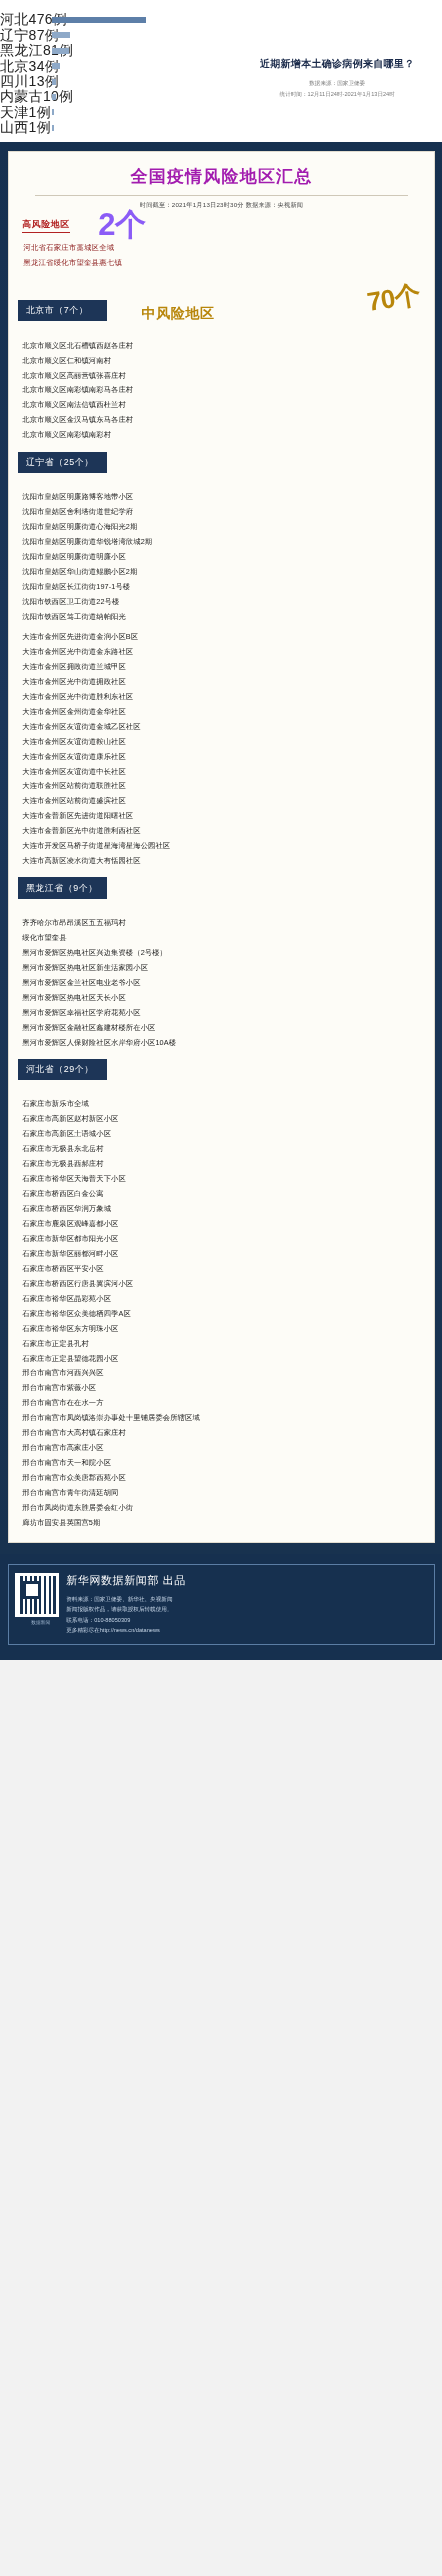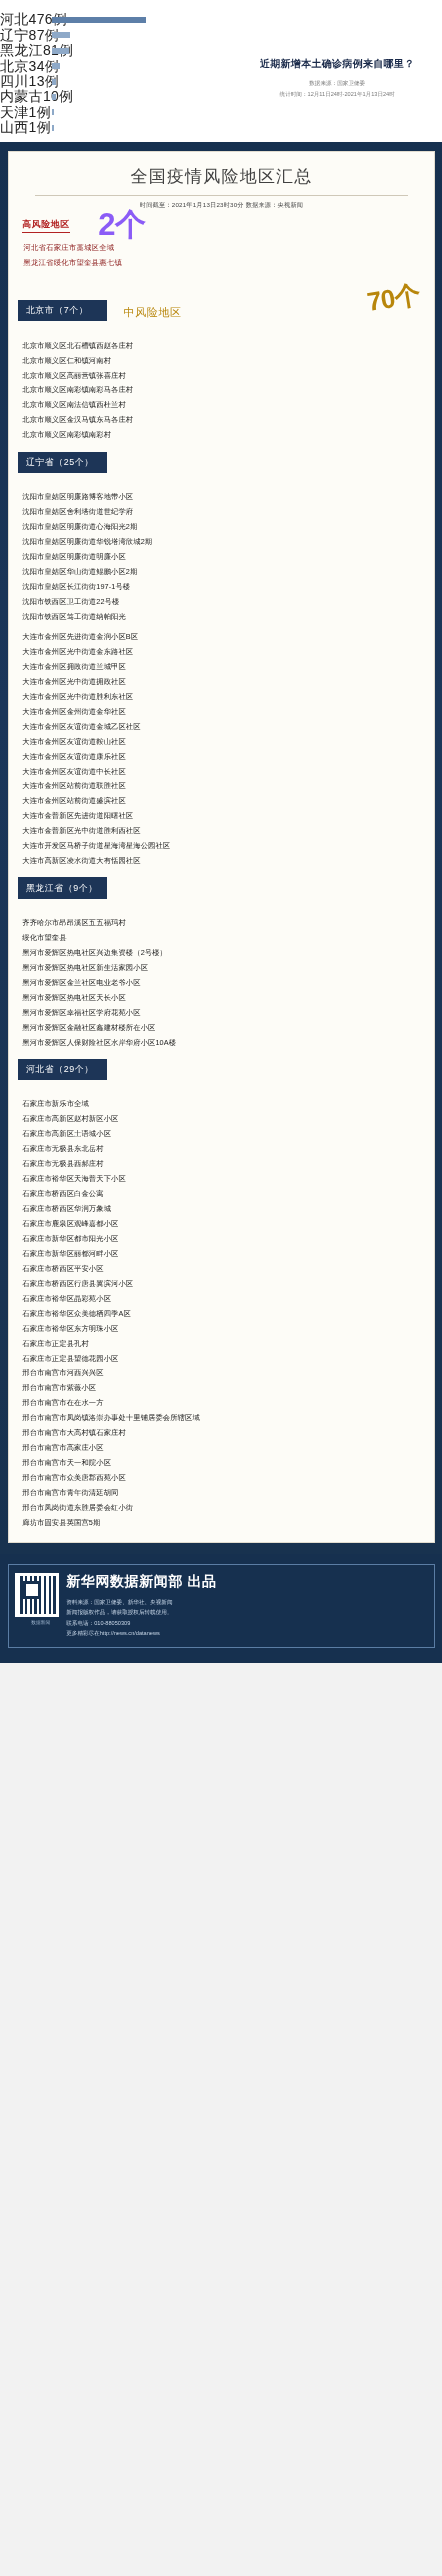--- a/index.html
+++ b/index.html
@@ -79,22 +79,22 @@
     padding: 9.4px 8.3px 11.8px 8.3px;
   }
   .panel-inner {
     background: #fdfcf7;
     border: 0.6px solid #e2ddd0;
     padding: 0 0 8.3px 0;
   }
   .main-title {
     text-align: center;
     font-size: 17px;
-    font-weight: normal;
-    color: #404040;
+    font-weight: bold;
+    color: #a21caf;
     letter-spacing: 1.2px;
     padding: 13px 0 3.5px 0;
   }
   .title-rule {
     width: 88%;
     height: 0.6px;
     background: #cfc8b8;
     margin: 3.5px auto 4.7px auto;
   }
   .subtitle {
@@ -204,22 +204,22 @@
   }
   .qr-cap {
     text-align: center;
     font-size: 4.7px;
     color: #9fb6cf;
     margin-top: 1.8px;
     width: 50px;
   }
   .footer-txt { color: #ffffff; }
   .footer-title {
-    font-size: 14px;
-    font-weight: bold;
+    font-size: 11px;
+    font-weight: normal;
     letter-spacing: 0.6px;
     margin-bottom: 5.9px;
   }
   .footer-line {
     font-size: 5.6px;
     color: #c6d5e6;
     line-height: 1.85;
   }
   .qr-col { display:flex; flex-direction:column; align-items:center; }
 </style>
@@ -312,21 +312,21 @@
         <div class="item">黑龙江省绥化市望奎县惠七镇</div>
       </div>
 
       <div class="mid-wrap">
         <span class="big-num mid">70个</span>
       </div>
 
       <div class="prov">
         <div style="position:relative">
           <div class="prov-head">北京市（7个）</div>
-          <span style="position:absolute;left:106px;top:4.7px;font-size:11px;font-weight:normal;color:#b8860b;letter-spacing:0.6px">中风险地区</span>
+          <span style="position:absolute;left:124px;top:4.7px;font-size:14px;font-weight:bold;color:#b8860b;letter-spacing:0.6px">中风险地区</span>
         </div>
         <div class="prov-body">
           <div class="row">北京市顺义区北石槽镇西赵各庄村</div>
           <div class="row">北京市顺义区仁和镇河南村</div>
           <div class="row">北京市顺义区高丽营镇张喜庄村</div>
           <div class="row">北京市顺义区南彩镇南彩马各庄村</div>
           <div class="row">北京市顺义区南法信镇西杜兰村</div>
           <div class="row">北京市顺义区金汉马镇东马各庄村</div>
           <div class="row">北京市顺义区南彩镇南彩村</div>
         </div>

